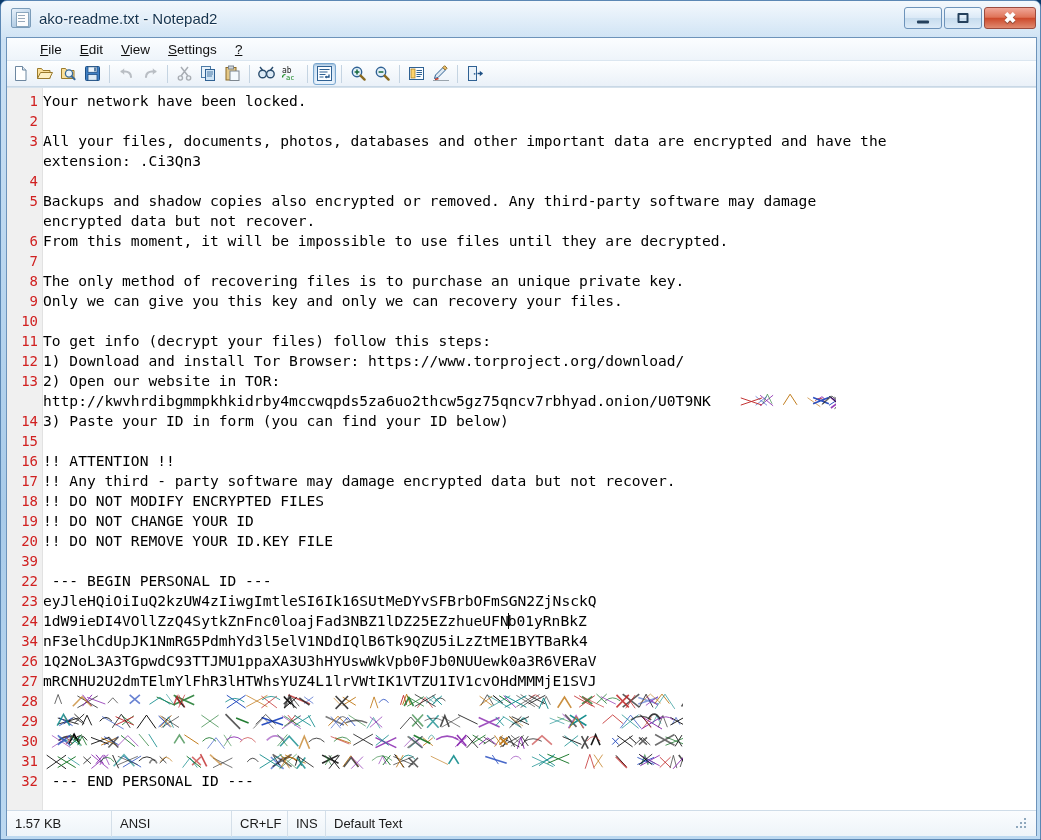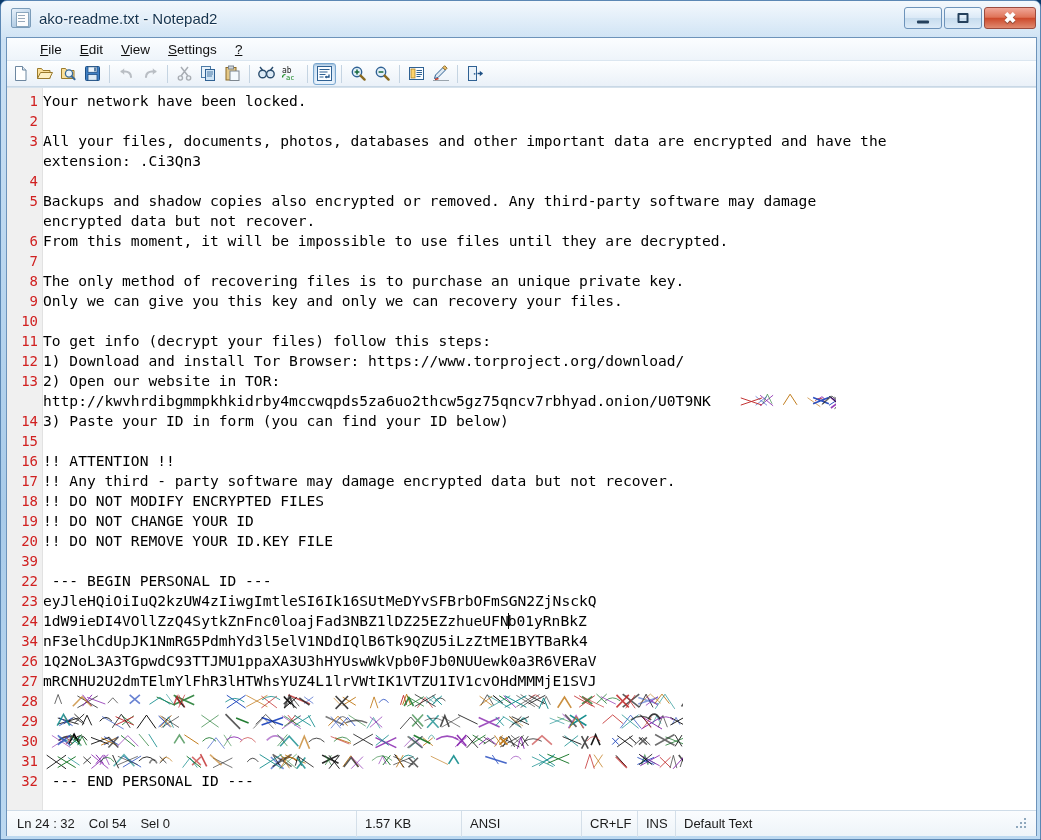--- a/index.html
+++ b/index.html
@@ -718,25 +718,20 @@
                 <path d="M442.3 4.4 L463.7 11.2" stroke="#2a4fc0" stroke-width="1.6" fill="none" opacity="0.86"></path>
                 <path d="M504.4 2.2 L526.2 11.4 M526.2 2.2 L504.4 11.4" stroke="#1f7a2f" stroke-width="1" fill="none" opacity="0.98"></path>
                 <path d="M57.1 9.9 q7.0 -9.1 14.0 0" stroke="#1f7a2f" stroke-width="1" fill="none" opacity="0.75"></path>
                 <path d="M596.0 2.1 L609.2 12.8 M609.2 2.1 L596.0 12.8" stroke="#000000" stroke-width="1" fill="none" opacity="0.75"></path>
                 <path d="M157.5 2.2 L163.7 14.4" stroke="#c02a2a" stroke-width="1.6" fill="none" opacity="0.82"></path>
                 <path d="M74.9 4.3 L94.8 12.8 M94.8 4.3 L74.9 12.8" stroke="#2b2b2b" stroke-width="1" fill="none" opacity="0.63"></path>
               </svg></span></div><div class="tl"><span> --- END PERSONAL ID ---</span></div></div>
     </div>
 
     <div id="statusbar">
-      <div class="sb pos">
-        <span>Ln 24 : 32</span>
-        <span>Col 54</span>
-        <span>Sel 0</span>
-      </div>
       <div class="sb size">1.57 KB</div>
       <div class="sb enc">ANSI</div>
       <div class="sb eol">CR+LF</div>
       <div class="sb ins">INS</div>
       <div class="sb scheme">Default Text</div>
     </div>
     <div id="grip"></div>
   </div>
 </div>
 

